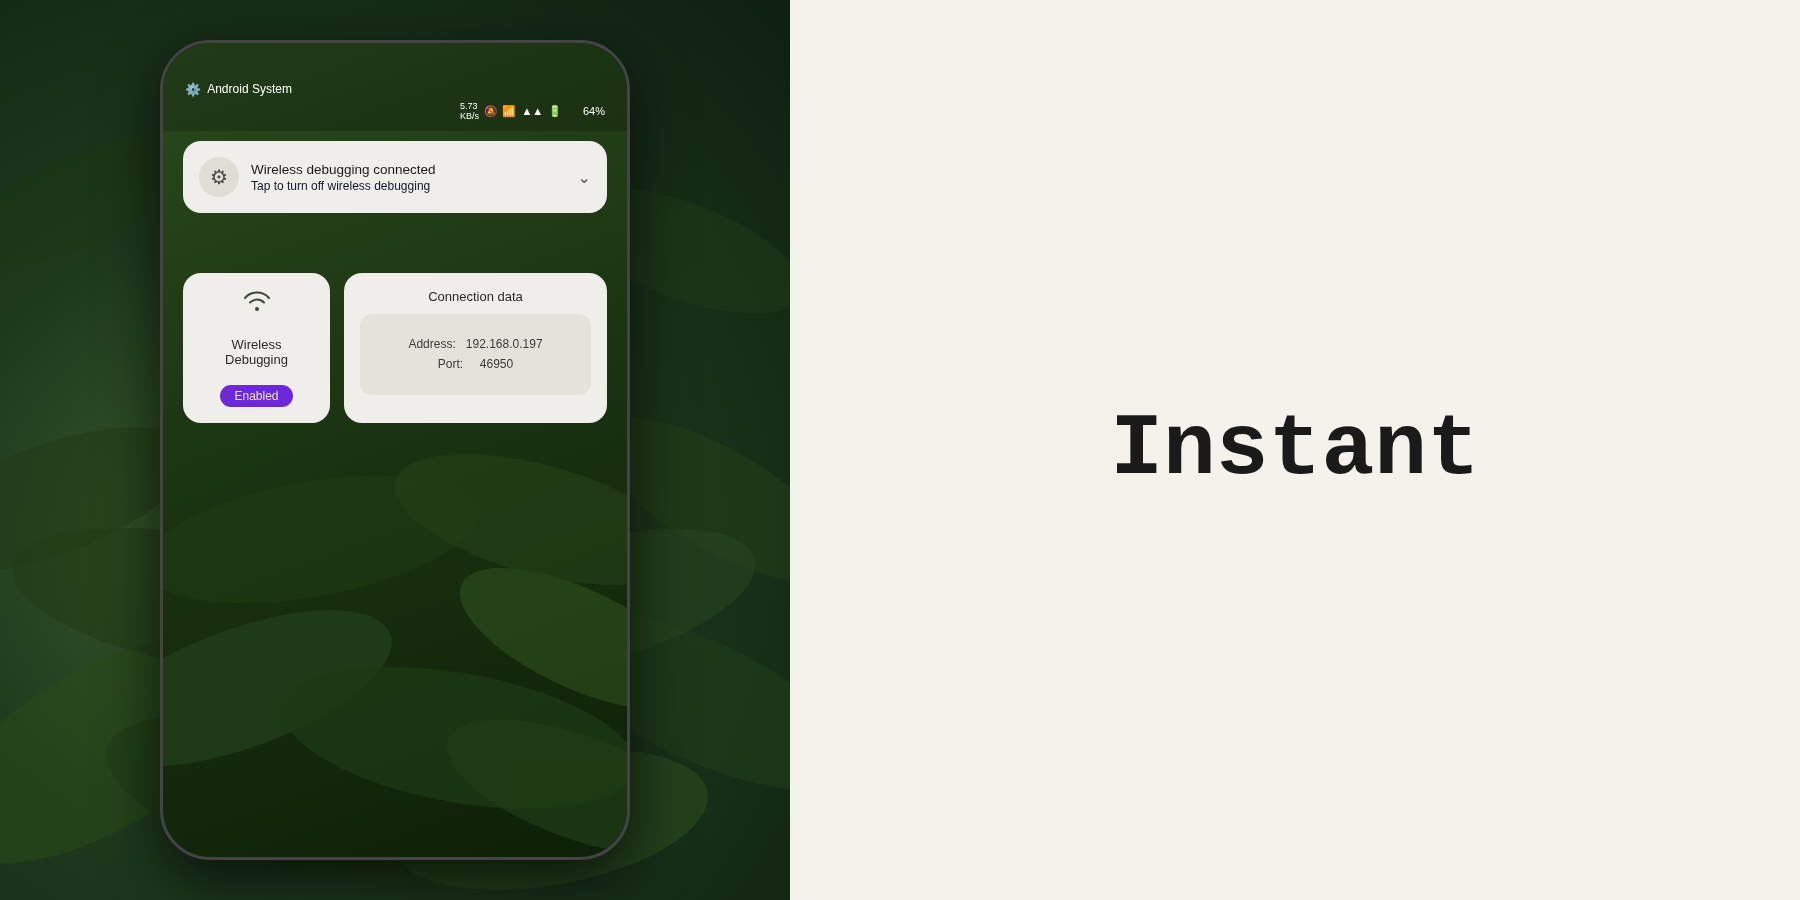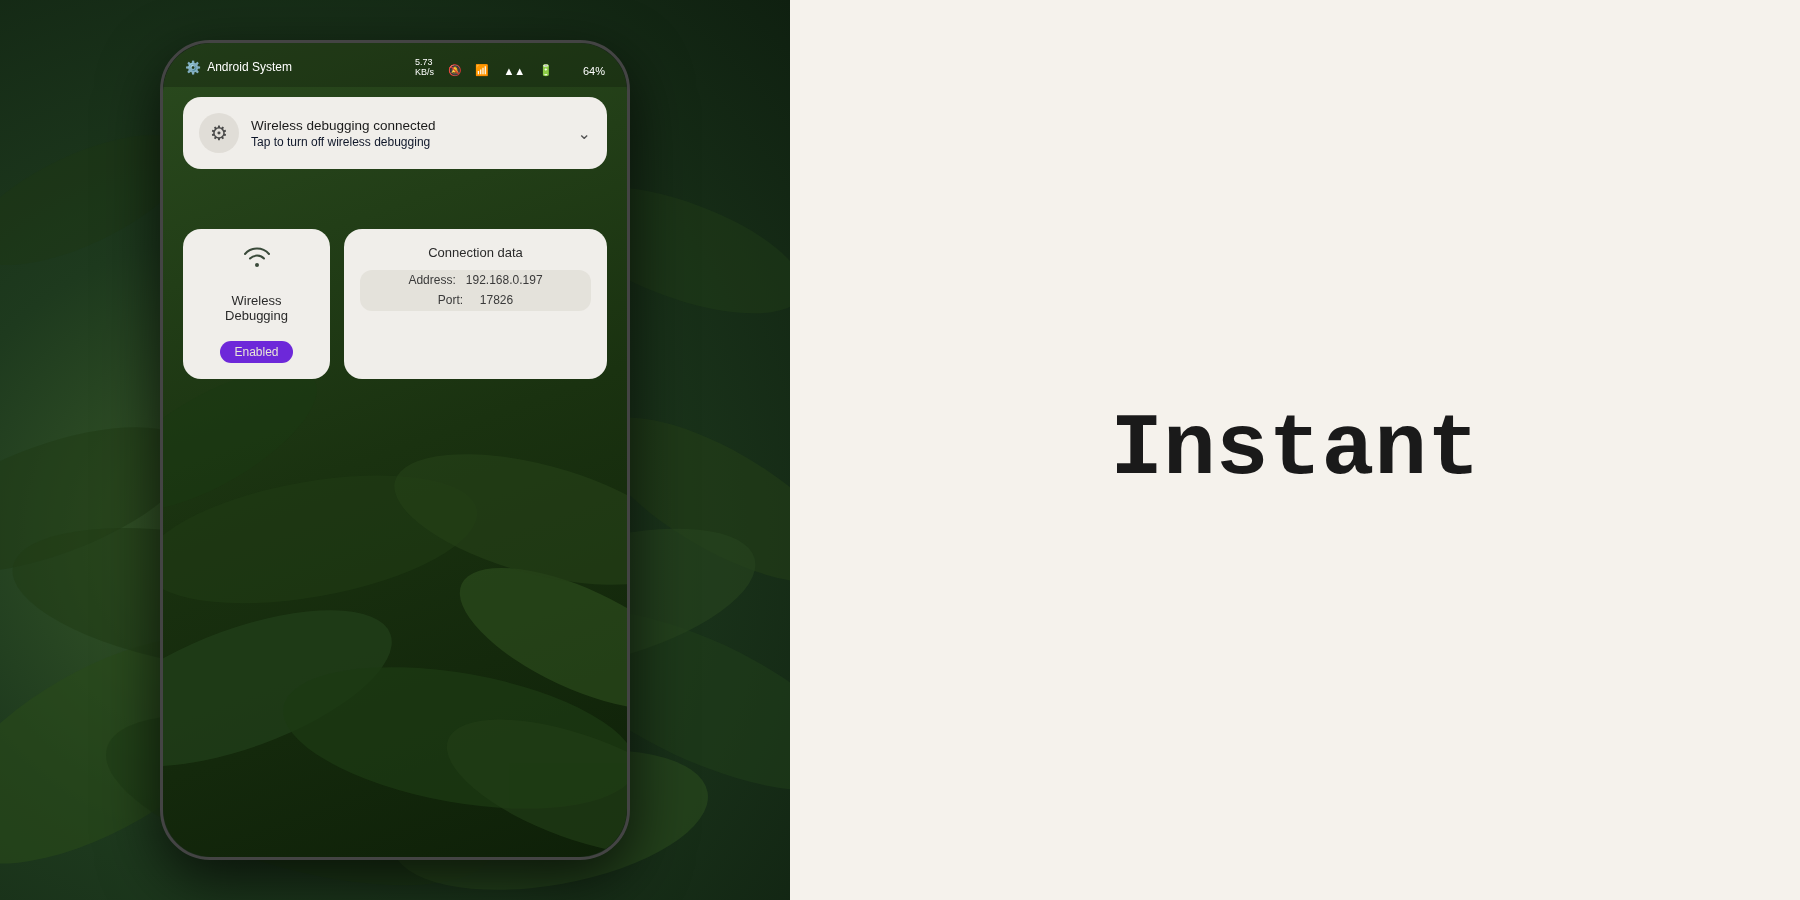--- a/index.html
+++ b/index.html
@@ -71,24 +71,25 @@
     .status-left {
       display: flex;
       align-items: center;
       gap: 6px;
       font-size: 12px;
       color: #fff;
     }
 
     .status-right {
       display: flex;
-      align-items: flex-end;
-      gap: 14px;
+      align-items: center;
+      gap: 5px;
       font-size: 11px;
       color: #fff;
+      margin-top: 44px;
     }
 
     .gear-icon-small {
       font-size: 13px;
     }
 
     
     .notification-card {
       margin: 10px 20px;
       background: #f0eeea;
@@ -186,21 +187,21 @@
       font-size: 13px;
       color: #2a2a2a;
       font-weight: 400;
       text-align: center;
       margin-bottom: 10px;
     }
 
     .connection-data-box {
       background: #e4e2db;
       border-radius: 12px;
-      padding: 0 18px;
+      padding: 20px 18px;
       width: 100%;
       text-align: center;
     }
 
     .connection-row {
       font-size: 12px;
       color: #3a3a3a;
       line-height: 1.7;
     }
 
@@ -309,21 +310,21 @@
           <div class="connection-tile-title">Connection data</div>
           <div class="connection-data-box">
             <div class="connection-row">
               <span>Address:</span>
               &nbsp;
               <span>192.168.0.197</span>
             </div>
             <div class="connection-row">
               <span>Port:</span>
               &nbsp;&nbsp;&nbsp;
-              <span>17826</span>
+              <span>46950</span>
             </div>
           </div>
         </div>
       </div>
     </div>
   </div>
 </div>
 
 <div class="right-panel">
   <div class="headline-text">

